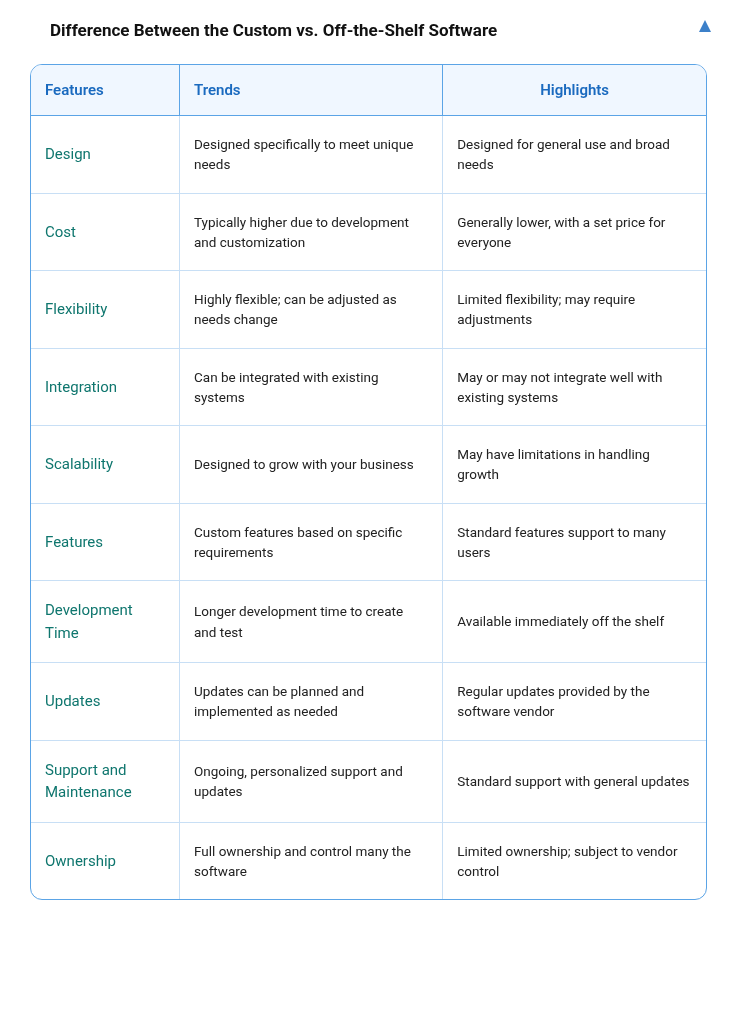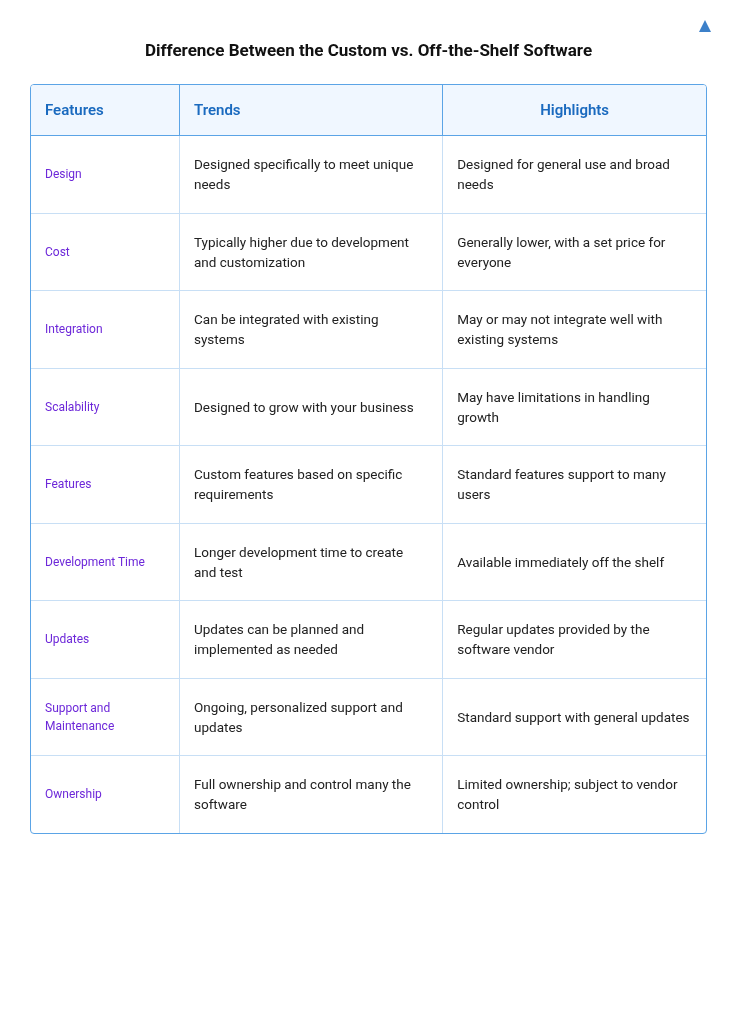--- a/index.html
+++ b/index.html
@@ -11,43 +11,43 @@
     body {
       background: #ffffff;
       font-family: -apple-system, BlinkMacSystemFont, 'Segoe UI', Roboto, sans-serif;
       width: 737px;
       min-height: 1024px;
       position: relative;
       padding: 20px 30px 40px 30px;
     }
 
     .page-title {
-      text-align: center;
+      text-align: left;
       font-size: 17px;
       font-weight: 700;
       color: #111111;
       margin-bottom: 24px;
-      margin-top: 20px;
+      margin-top: 0;
       padding: 0 20px;
     }
 
     .brand-icon {
       position: absolute;
       top: 14px;
       right: 20px;
       width: 24px;
       height: 24px;
       display: flex;
       align-items: center;
       justify-content: center;
     }
 
     .table-wrapper {
       border: 1.5px solid #5ba4e6;
-      border-radius: 4px;
+      border-radius: 12px;
       overflow: hidden;
     }
 
     table {
       width: 100%;
       border-collapse: collapse;
     }
 
     thead tr {
       background: #f0f7ff;
@@ -93,22 +93,22 @@
       color: #222222;
       vertical-align: middle;
       line-height: 1.5;
     }
 
     tbody td:not(:last-child) {
       border-right: 1px solid #c8dff5;
     }
 
     tbody td:first-child {
-      color: #6d28d9;
-      font-size: 12px;
+      color: #0f766e;
+      font-size: 15px;
     }
   </style>
 </head>
 <body>
 
 <div class="brand-icon">
   <svg width="20" height="20" viewBox="0 0 20 20" fill="none" xmlns="http://www.w3.org/2000/svg">
     <path d="M4 16L10 4L16 16H4Z" fill="#1a6abf" opacity="0.85"></path>
   </svg>
 </div>
@@ -127,20 +127,25 @@
     <tbody id="table-body">
     <tr>
           <td>Design</td>
           <td>Designed specifically to meet unique needs</td>
           <td>Designed for general use and broad needs</td>
         </tr>
         <tr>
           <td>Cost</td>
           <td>Typically higher due to development and customization</td>
           <td>Generally lower, with a set price for everyone</td>
+        </tr>
+        <tr>
+          <td>Flexibility</td>
+          <td>Highly flexible; can be adjusted as needs change</td>
+          <td>Limited flexibility; may require adjustments</td>
         </tr>
         <tr>
           <td>Integration</td>
           <td>Can be integrated with existing systems</td>
           <td>May or may not integrate well with existing systems</td>
         </tr>
         <tr>
           <td>Scalability</td>
           <td>Designed to grow with your business</td>
           <td>May have limitations in handling growth</td>

